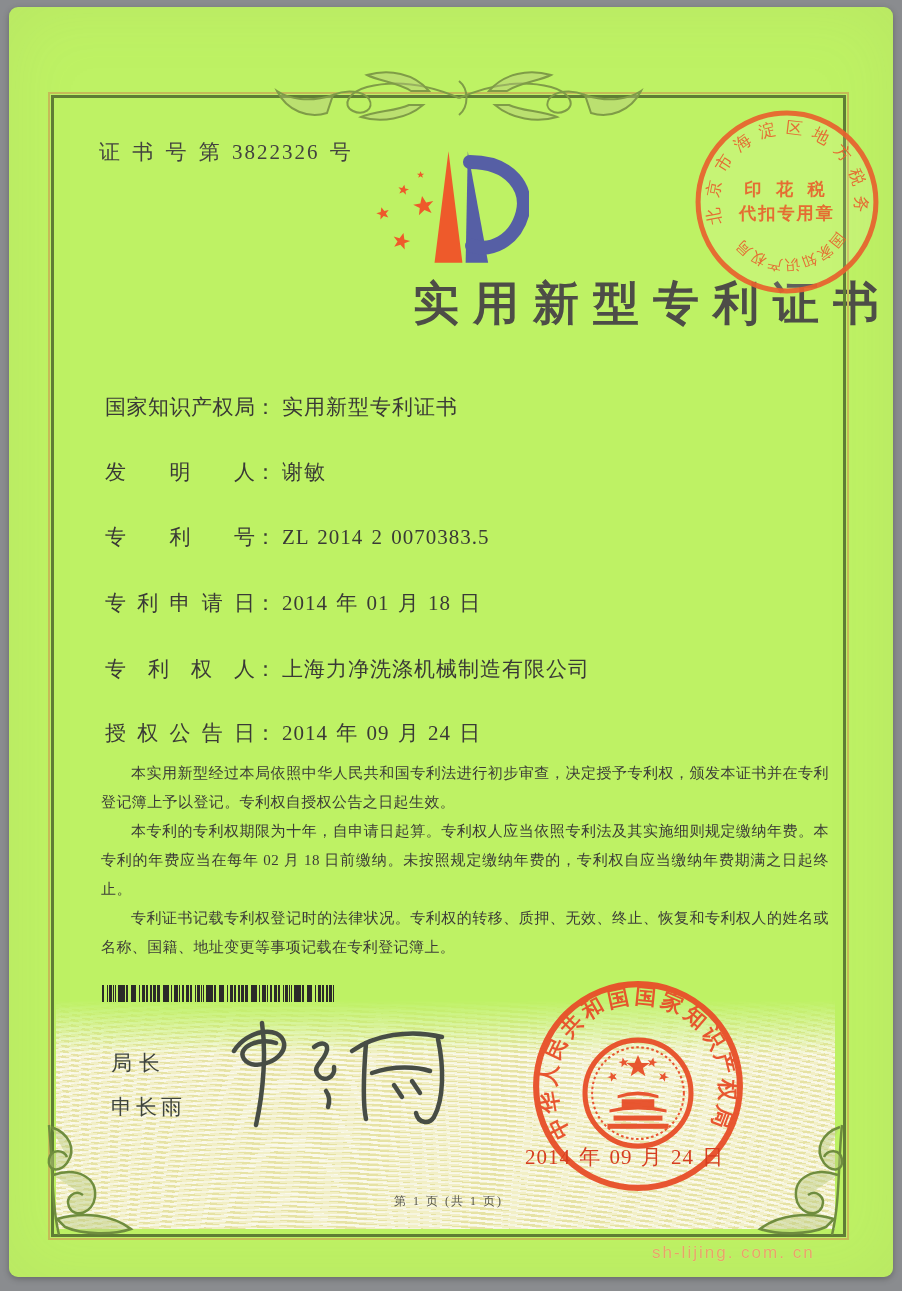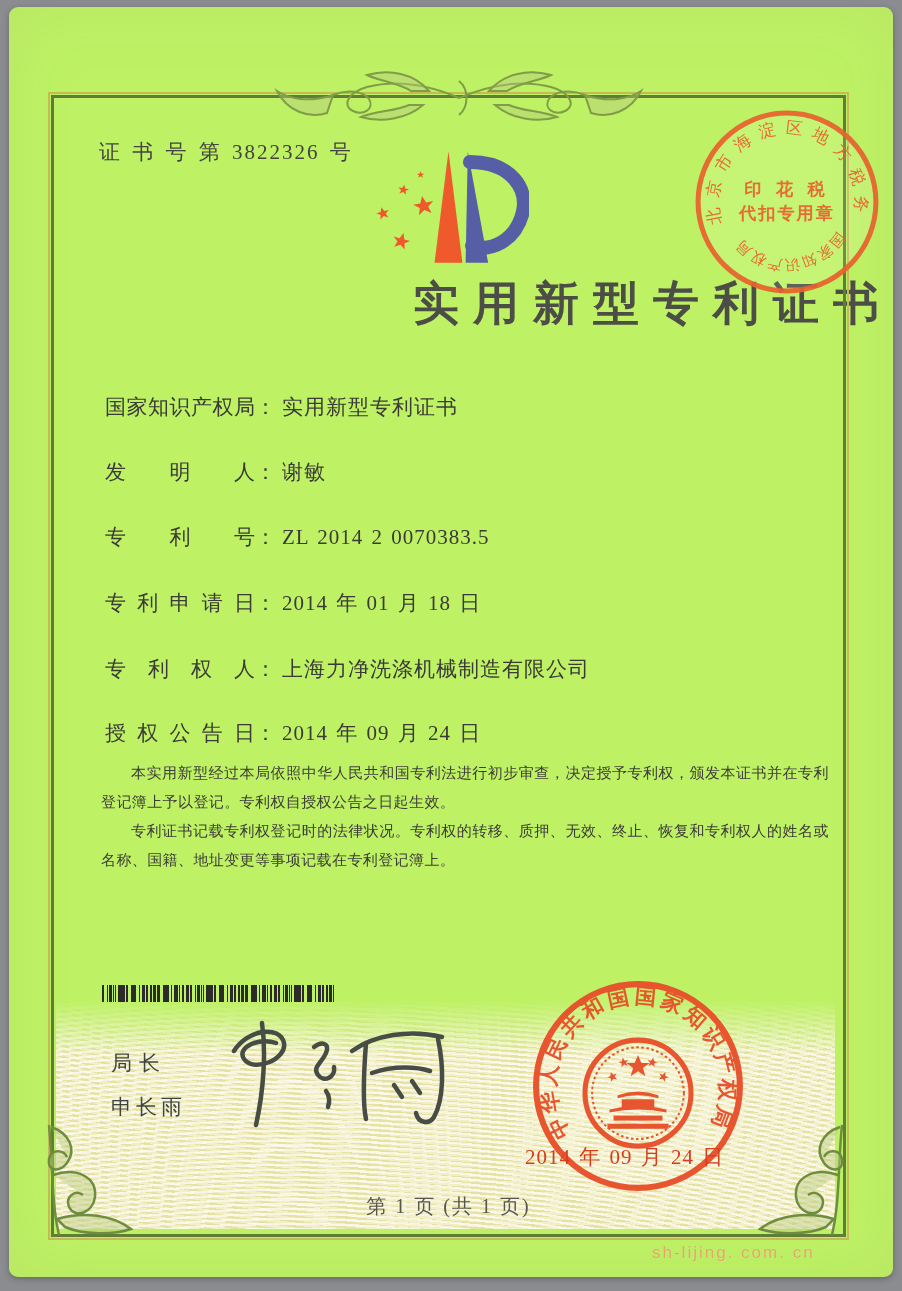--- a/index.html
+++ b/index.html
@@ -66,21 +66,21 @@
     font-size:21px;letter-spacing:4px;color:#3e443e;text-align:right;
   }
   .signature{position:absolute;left:205px;top:1010px;width:250px;height:112px;z-index:3;}
   .seal{position:absolute;left:522px;top:972px;width:214px;height:214px;z-index:3;opacity:.96;}
   .seal-date{
     position:absolute;left:516px;top:1136px;z-index:4;
     font-size:21px;color:#d63d1f;letter-spacing:1px;word-spacing:2px;white-space:nowrap;
   }
   .footer{
     position:absolute;left:42px;width:795px;top:1186px;z-index:3;
-    text-align:center;font-size:20px;color:#56564c;letter-spacing:2px;
+    text-align:center;font-size:12px;color:#56564c;letter-spacing:2px;
   }
   .ornament-top{position:absolute;left:250px;top:60px;width:400px;height:62px;z-index:6;}
   .ornament-bl{position:absolute;left:34px;top:1116px;width:100px;height:118px;z-index:6;}
   .ornament-br{position:absolute;left:739px;top:1116px;width:100px;height:118px;z-index:6;transform:scaleX(-1);}
   .watermark{
     position:absolute;left:652px;top:1243px;z-index:10;
     font-family:"Liberation Sans","DejaVu Sans",sans-serif;
     font-size:17px;letter-spacing:2px;color:rgba(236,142,82,.78);
     text-shadow:0 0 1px rgba(255,255,255,.5);
   }
@@ -179,20 +179,21 @@
   </div>
   <div class="field f4">
     <span class="lab">专利权人</span><span>：</span><span class="val">上海力净洗涤机械制造有限公司</span>
   </div>
   <div class="field f5">
     <span class="lab">授权公告日</span><span>：</span><span class="val">2014 年 09 月 24 日</span>
   </div>
 
   <div class="body-text">
     <p>本实用新型经过本局依照中华人民共和国专利法进行初步审查，决定授予专利权，颁发本证书并在专利登记簿上予以登记。专利权自授权公告之日起生效。</p>
+    <p>本专利的专利权期限为十年，自申请日起算。专利权人应当依照专利法及其实施细则规定缴纳年费。本专利的年费应当在每年 02 月 18 日前缴纳。未按照规定缴纳年费的，专利权自应当缴纳年费期满之日起终止。</p>
     <p>专利证书记载专利权登记时的法律状况。专利权的转移、质押、无效、终止、恢复和专利权人的姓名或名称、国籍、地址变更等事项记载在专利登记簿上。</p>
   </div>
 
   <div class="barcode"></div>
 
   <div class="director-title">局长</div>
   <div class="director-name">申长雨</div>
 
   <svg class="signature" viewBox="0 0 250 112">
     <g fill="none" stroke="#474d45" stroke-width="4.5" stroke-linecap="round">

